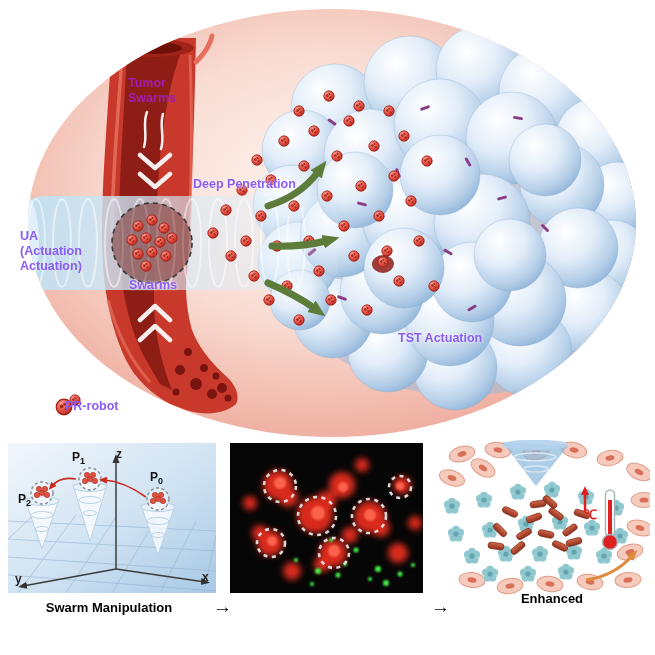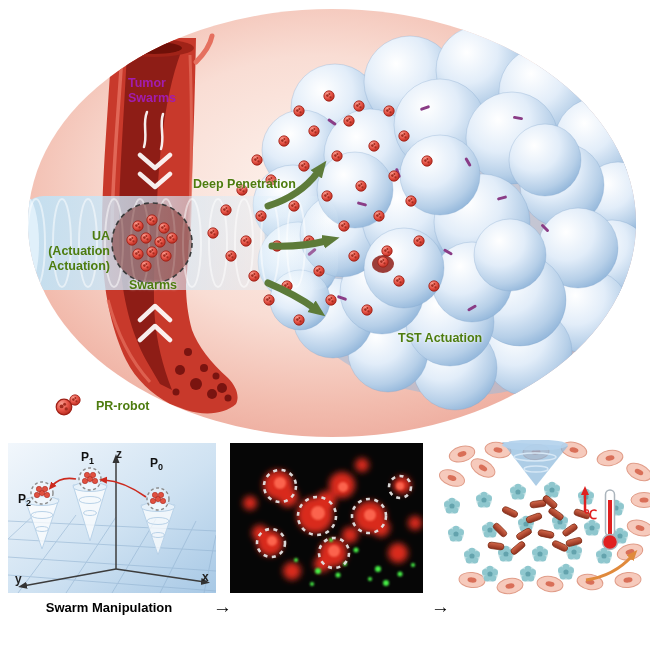--- a/index.html
+++ b/index.html
@@ -1,21 +1,21 @@
 <!DOCTYPE html>
 <html><head>
 <meta charset="utf-8">
 <style>
   html,body{margin:0;padding:0;background:#fff;}
   .stage{position:relative;width:655px;height:655px;background:#ffffff;overflow:hidden;
          font-family:"Liberation Sans",sans-serif;}
   .abs{position:absolute;}
   svg{display:block;}
-  .lbl{position:absolute;font-weight:700;font-size:12.5px;color:#4d7c0f;line-height:1.18;white-space:nowrap;}
-  .lbl.center{text-align:right;white-space:normal;}
+  .lbl{position:absolute;font-weight:700;font-size:12.5px;color:#8b5cf6;line-height:1.18;white-space:nowrap;}
+  .lbl.center{text-align:left;white-space:normal;}
   .lbl.white{color:#a21caf;}
   .caption{position:absolute;font-weight:700;font-size:13px;color:#000;text-align:center;line-height:1.18;}
   .flow-arrow{position:absolute;font-weight:700;font-size:19px;color:#000;}
   .plabel{position:absolute;font-weight:700;font-size:12px;color:#111;}
   .plabel sub{font-size:9px;}
   .axis-lbl{position:absolute;font-weight:700;font-size:12px;color:#222;}
   .temp{position:absolute;font-weight:700;font-size:13px;color:#e02020;}
   #panel1{left:8px;top:443px;width:208px;height:150px;}
   #panel2{left:230px;top:443px;width:193px;height:150px;}
   #panel3{left:438px;top:440px;width:212px;height:155px;}
@@ -249,21 +249,21 @@
     <div>Swarms</div>
   </div>
   <div class="lbl center" style="left:20px;top:229px;width:90px">
     <div>UA</div>
     <div>(Actuation</div>
     <div>Actuation)</div>
   </div>
   <div class="lbl" style="left:193px;top:177px;text-shadow:0 0 3px #fff">Deep Penetration</div>
   <div class="lbl" style="left:129px;top:278px;text-shadow:0 0 3px #fff">Swarms</div>
   <div class="lbl" style="left:398px;top:331px;text-shadow:0 0 3px #fff">TST Actuation</div>
-  <div class="lbl" style="left:96px;top:399px">PR-robot</div>
+  <div class="lbl" style="left:65px;top:399px">PR-robot</div>
 
   <div id="panel1" class="abs">
     <svg width="208" height="150" viewBox="0 0 208 150">
       <defs>
         <linearGradient id="p1bg" x1="0" y1="0" x2="1" y2="1">
           <stop offset="0%" stop-color="#f2f7fc"></stop>
           <stop offset="55%" stop-color="#cfe2f2"></stop>
           <stop offset="100%" stop-color="#a7c8e5"></stop>
         </linearGradient>
         <marker id="axisHead" markerUnits="userSpaceOnUse" markerWidth="10" markerHeight="10" refX="4" refY="5" orient="auto">
@@ -504,30 +504,31 @@
         <rect x="170" y="60" width="4" height="36" fill="#e02020"></rect>
         <circle cx="172" cy="102" r="7.5" fill="#e02020" stroke="#aab4bc" stroke-width="1.5"></circle>
       </g>
       <path d="M148,140 Q176,136 194,116" stroke="#e08a3c" stroke-width="3" fill="none" marker-end="url(#orangeHead)"></path>
     </svg>
   </div>
 
   <div class="plabel" style="left:18px;top:492px">
     <span>P</span><sub>2</sub>
   </div>
-  <div class="plabel" style="left:81px;top:450px">
+  <div class="plabel" style="left:72px;top:450px">
     <span>P</span><sub>1</sub>
   </div>
-  <div class="plabel" style="left:150px;top:456px">
+  <div class="plabel" style="left:150px;top:470px">
     <span>P</span><sub>0</sub>
   </div>
   <div class="axis-lbl" style="left:116px;top:447px">z</div>
   <div class="axis-lbl" style="left:202px;top:570px">x</div>
   <div class="axis-lbl" style="left:15px;top:572px">y</div>
   <div class="temp" style="left:584px;top:505px">℃</div>
 
   <div class="caption" style="left:10px;top:600px;width:198px">Swarm Manipulation</div>
   <div class="flow-arrow" style="left:213px;top:596px">→</div>
   <div class="flow-arrow" style="left:431px;top:596px">→</div>
   <div class="caption" style="left:452px;top:591px;width:200px">
+    <div>Enhanced</div>
   </div>
 
 </div>
 
 </body></html>

